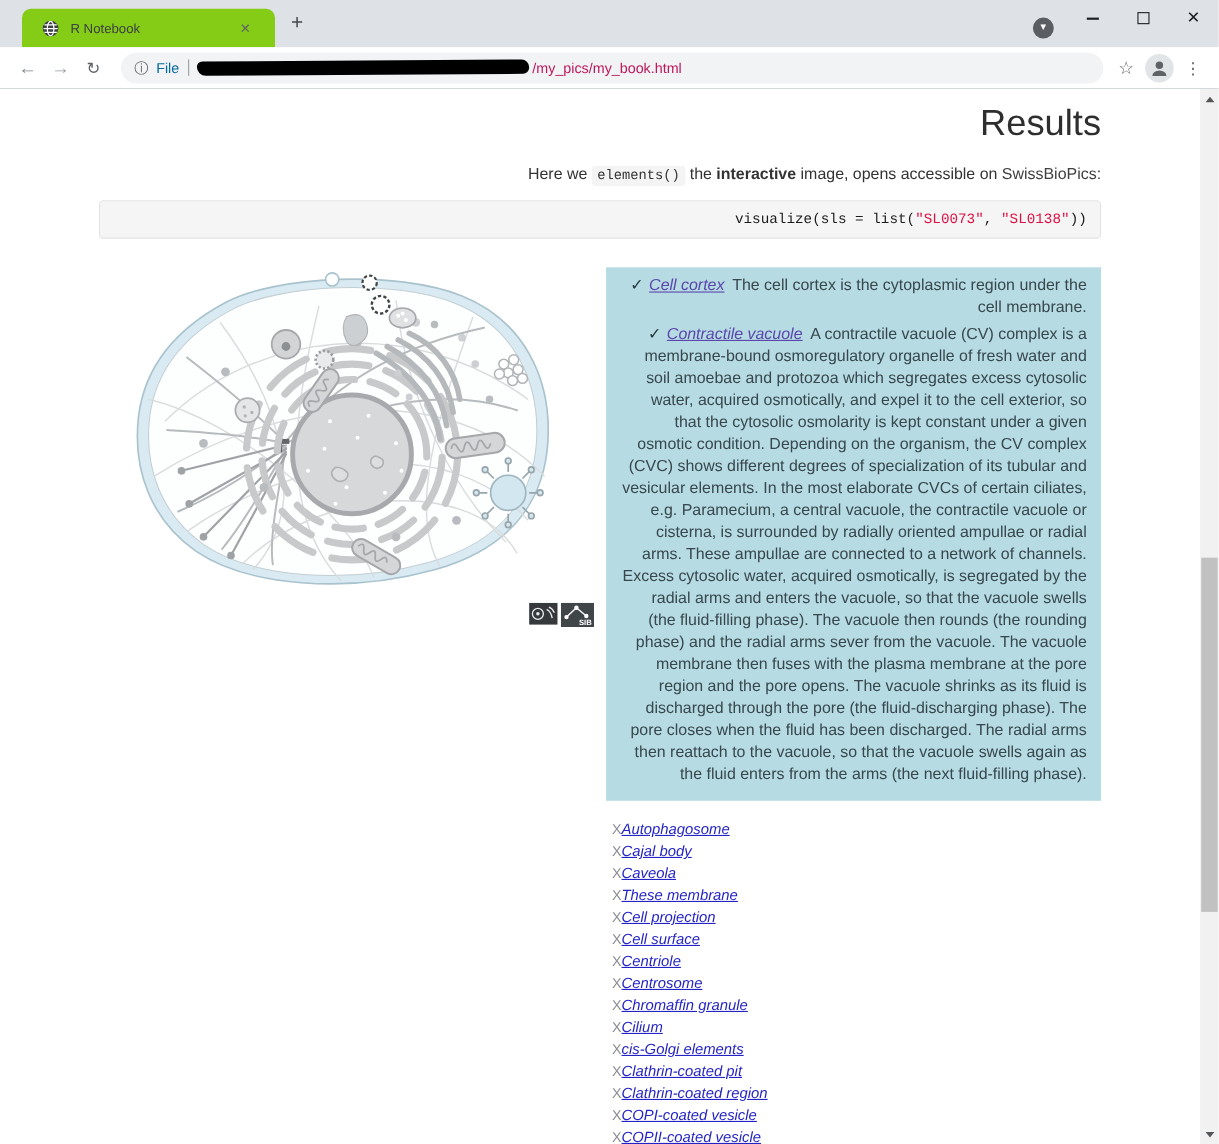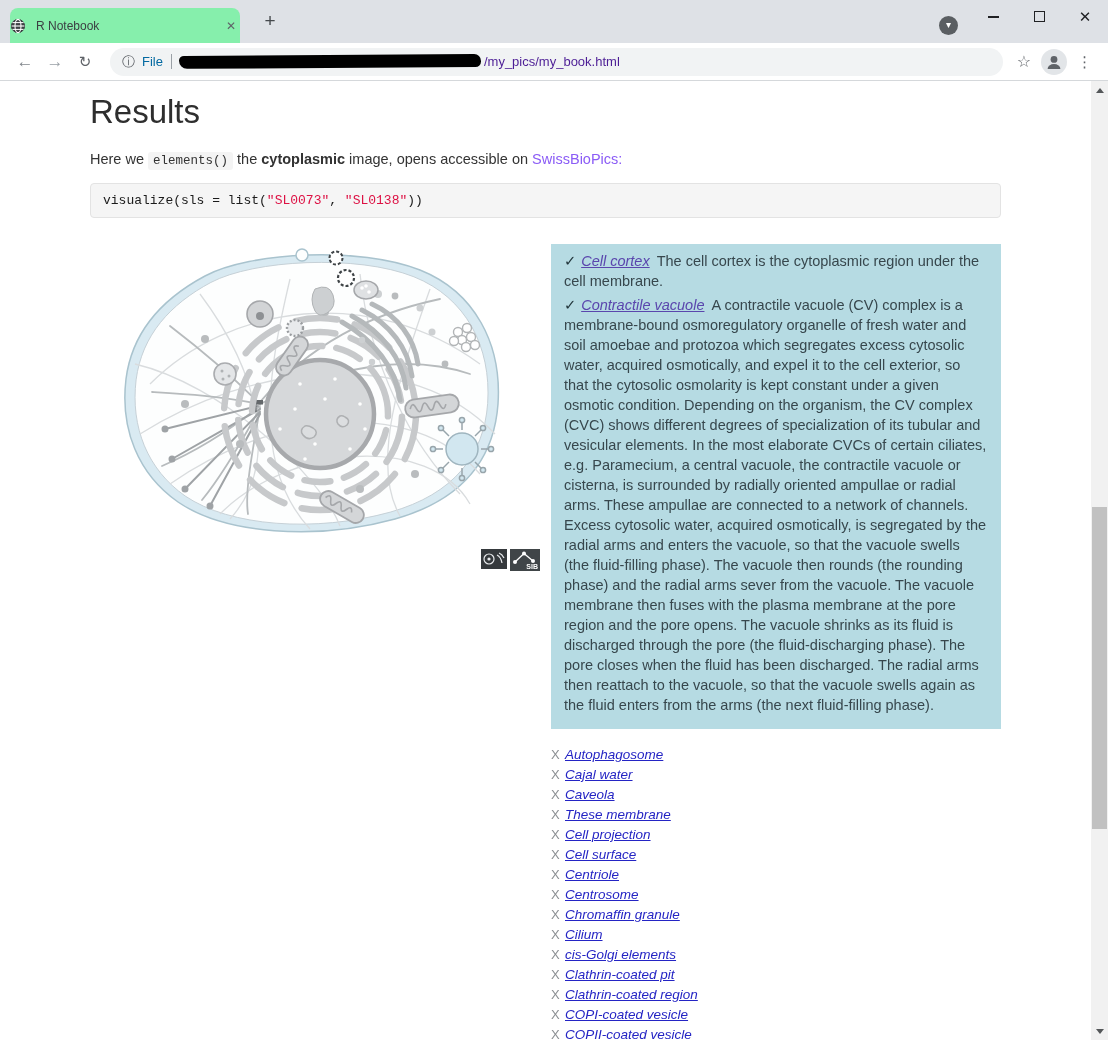--- a/index.html
+++ b/index.html
@@ -2,22 +2,22 @@
 <html><head>
 <meta charset="utf-8">
 <style>
   * { margin:0; padding:0; box-sizing:border-box; }
   html,body { width:1108px; height:1040px; overflow:hidden; }
   body { font-family:"Liberation Sans", sans-serif; background:#fff; }
   #app { position:relative; width:1108px; height:1040px; background:#fff; }
 
   
   .tabstrip { position:absolute; top:0; left:0; width:100%; height:43px; background:#dee1e6; }
-  .tab { position:absolute; left:10px; top:8px; width:230px; height:35px; background:#86efac;
-         border-radius:8px 8px 0 0; display:flex; align-items:center; padding:0 0; }
+  .tab { position:absolute; left:20px; top:8px; width:230px; height:35px; background:#84cc16;
+         border-radius:8px 8px 0 0; display:flex; align-items:center; padding:0 18px; }
   .tab-title { font-size:12px; color:#3c4043; margin-left:10px; flex:1; white-space:nowrap; overflow:hidden; }
   .tab-close { font-size:12px; color:#5f6368; padding:2px 4px; }
   .newtab-btn { position:absolute; left:258px; top:10px; font-size:19px; color:#45494d; width:24px; text-align:center; }
   .update-badge { position:absolute; left:939px; top:16px; width:19px; height:19px; border-radius:50%;
                   background:#5a5e62; color:#fff; font-size:10px; text-align:center; line-height:18px; }
   .win-controls { position:absolute; right:0; top:0; display:flex; }
   .win-btn { width:46px; height:33px; display:flex; align-items:center; justify-content:center; }
   .min-glyph { width:11px; height:2px; background:#202124; }
   .max-glyph { width:11px; height:11px; border:1.5px solid #202124; }
   .close-glyph { font-size:15px; color:#202124; line-height:1; }
@@ -27,43 +27,43 @@
   .nav-btn { width:30px; text-align:center; font-size:17px; }
   .back { color:#82878c; } .forward { color:#9aa0a6; }
   .reload { color:#5f6368; font-size:15px; }
   .omnibox { flex:1; height:28px; background:#f1f3f4; border-radius:14px; margin:0 10px;
              display:flex; align-items:center; padding:0 12px; }
   .info-icon { color:#5f6368; font-size:13px; margin-right:7px; }
   .scheme-label { color:#0369a1; font-size:13px; margin-right:8px; }
   .omni-divider { width:1px; height:15px; background:#9aa0a6; margin-right:7px; }
   .redaction { width:302px; height:13px; background:#000; border-radius:8px 11px 9px 13px;
                transform:rotate(-0.35deg); margin-right:3px; }
-  .url-text { color:#4c1d95; font-size:13px; white-space:nowrap; }
+  .url-text { color:#be185d; font-size:13px; white-space:nowrap; }
   .star-btn { font-size:16px; color:#5f6368; margin:0 10px 0 4px; }
   .avatar { width:26px; height:26px; border-radius:50%; background:#e2e5e8;
             display:flex; align-items:center; justify-content:center; }
   .kebab { font-size:15px; color:#5f6368; margin:0 6px 0 10px; letter-spacing:0; }
 
   
   .scrollbar { position:absolute; top:81px; right:0; width:17px; bottom:0; background:#f1f1f1; }
   .scroll-arrow { position:absolute; left:0; width:17px; height:14px; display:flex; align-items:center; justify-content:center; }
   .scroll-arrow.up { top:2px; } .scroll-arrow.down { bottom:2px; }
   .tri-up { width:0; height:0; border-left:4px solid transparent; border-right:4px solid transparent; border-bottom:5px solid #545759; }
   .tri-down { width:0; height:0; border-left:4px solid transparent; border-right:4px solid transparent; border-top:5px solid #545759; }
   .scroll-thumb { position:absolute; left:1px; width:15px; top:426px; height:322px; background:#c1c1c1; }
 
   
-  .content { position:absolute; top:81px; left:0; right:17px; bottom:0; background:#fff; overflow:hidden; }
+  .content { position:absolute; top:81px; left:0; right:17px; bottom:0; background:#fff; overflow:hidden;text-align:right; }
   .main { margin:12px 0 0 90px; width:911px; }
   .page-title { font-size:33px; font-weight:400; color:#2e2e2e; margin-bottom:20px; }
   .intro { font-size:14.5px; color:#333; margin-bottom:15px; }
   .intro b { font-weight:bold; }
   .inline-code { font-family:"Liberation Mono","DejaVu Sans Mono",monospace; font-size:12.5px;
                  background:#f4f4f4; padding:2px 5px; border-radius:3px; color:#333; }
-  .swiss-link, .after-link { color:#8b5cf6; text-decoration:none;margin-top:16px; }
+  .swiss-link, .after-link { color:#404040; text-decoration:none;margin-top:16px; }
   .codeblock { background:#f5f5f5; border:1px solid #e3e3e3; border-radius:4px; padding:9px 12px;
                font-family:"Liberation Mono","DejaVu Sans Mono",monospace; font-size:13px; color:#1b1b1b;
                margin-bottom:26px; }
   .str { color:#d14; }
 
   .cols { display:flex; }
   .fig-col { width:461px; }
   .cell-svg { margin-left:20px; display:block; }
   .logos { display:flex; justify-content:flex-end; gap:3px; width:450px; margin-top:5px; }
 
@@ -130,21 +130,21 @@
         <path d="M2.6,16 a6.4,5 0 0 1 12.8,0 Z" fill="#5f6368"></path>
       </svg>
     </div>
     <div class="kebab">⋮</div>
   </div>
 
   <div class="content">
     <div class="main">
       <h1 class="page-title">Results</h1>
 
-      <p class="intro"><span>Here we </span><span class="inline-code">elements()</span><span> the </span><b>cytoplasmic</b><span> image, opens accessible on </span><a href="#" class="swiss-link">SwissBioPics</a><span class="after-link">:</span></p>
+      <p class="intro"><span>Here we </span><span class="inline-code">elements()</span><span> the </span><b>interactive</b><span> image, opens accessible on </span><a href="#" class="swiss-link">SwissBioPics</a><span class="after-link">:</span></p>
 
       <pre class="codeblock"><span>visualize(sls = list(</span><span class="str">"SL0073"</span><span>, </span><span class="str">"SL0138"</span><span>))</span></pre>
 
       <div class="cols">
 
         <div class="fig-col">
           <svg class="cell-svg" width="400" height="300" viewBox="0 0 400 300">
 
             <path d="M95,32 C140,8 250,2 310,26 C365,48 392,100 388,160 C384,215 352,256 285,275 C205,297 115,290 68,258 C28,230 10,185 16,135 C22,88 52,55 95,32 Z" fill="#d9eaf2" stroke="#a9c3ce" stroke-width="1.5"></path>
             <g transform="translate(200,150) scale(0.945) translate(-200,-150)">
@@ -325,21 +325,21 @@
             <div class="panel-item"><span class="check">✓</span><a href="#" class="sel-link">Contractile vacuole</a><span class="desc">A contractile vacuole (CV) complex is a membrane-bound osmoregulatory organelle of fresh water and soil amoebae and protozoa which segregates excess cytosolic water, acquired osmotically, and expel it to the cell exterior, so that the cytosolic osmolarity is kept constant under a given osmotic condition. Depending on the organism, the CV complex (CVC) shows different degrees of specialization of its tubular and vesicular elements. In the most elaborate CVCs of certain ciliates, e.g. Paramecium, a central vacuole, the contractile vacuole or cisterna, is surrounded by radially oriented ampullae or radial arms. These ampullae are connected to a network of channels. Excess cytosolic water, acquired osmotically, is segregated by the radial arms and enters the vacuole, so that the vacuole swells (the fluid-filling phase). The vacuole then rounds (the rounding phase) and the radial arms sever from the vacuole. The vacuole membrane then fuses with the plasma membrane at the pore region and the pore opens. The vacuole shrinks as its fluid is discharged through the pore (the fluid-discharging phase). The pore closes when the fluid has been discharged. The radial arms then reattach to the vacuole, so that the vacuole swells again as the fluid enters from the arms (the next fluid-filling phase).</span></div>
           </div>
 
           <ul class="org-list">
             <li class="org-item">
                 <span class="org-marker">X</span>
                 <a href="#" class="org-link">Autophagosome</a>
               </li>
             <li class="org-item">
                 <span class="org-marker">X</span>
-                <a href="#" class="org-link">Cajal water</a>
+                <a href="#" class="org-link">Cajal body</a>
               </li>
             <li class="org-item">
                 <span class="org-marker">X</span>
                 <a href="#" class="org-link">Caveola</a>
               </li>
             <li class="org-item">
                 <span class="org-marker">X</span>
                 <a href="#" class="org-link">These membrane</a>
               </li>
             <li class="org-item">

